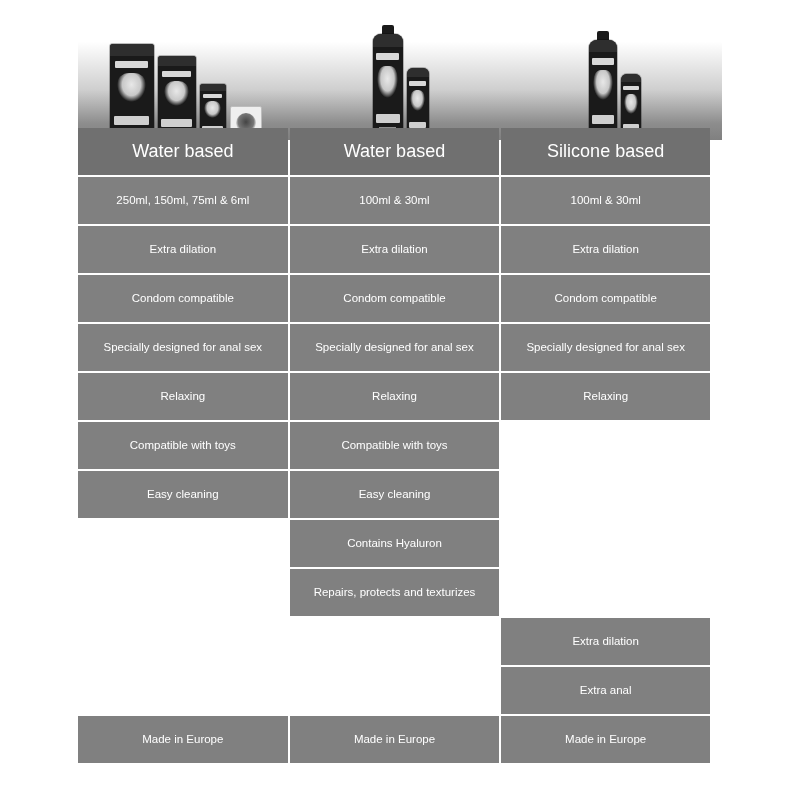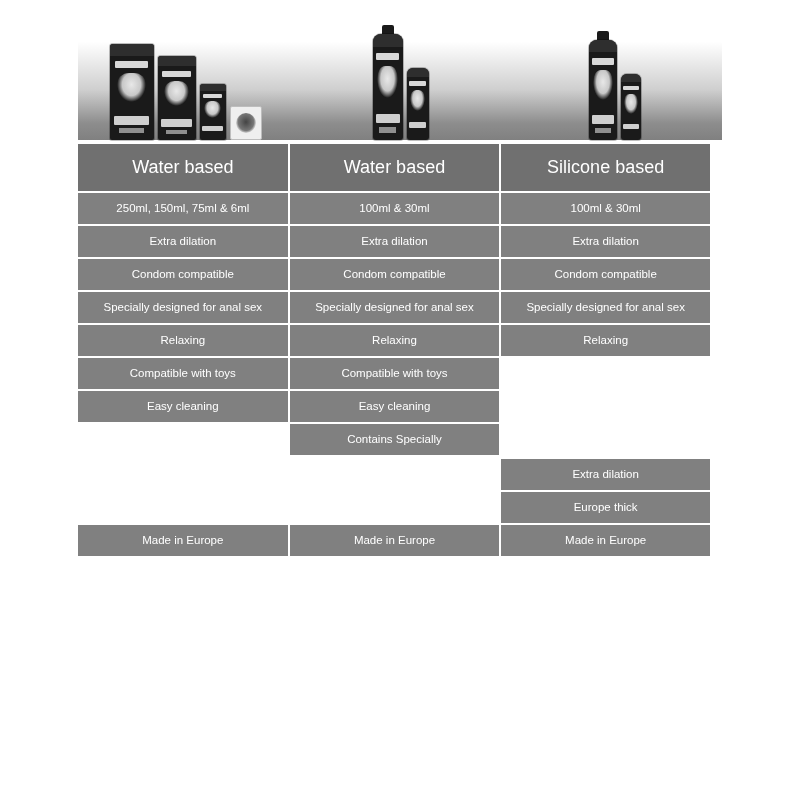--- a/index.html
+++ b/index.html
@@ -138,28 +138,28 @@
     height: 10px;
     background: #1a1a1a;
     border-radius: 2px 2px 0 0;
   }
   .prod-wrap { position: relative; }
 
   
   .grid {
     position: absolute;
     left: 78px;
-    top: 144px;
+    top: 128px;
     width: 644px;
   }
 
   .row {
     display: flex;
     width: 644px;
-    height: 31px;
+    height: 47px;
   }
   .row.header-row { height: 47px; }
 
   .cell {
     width: 215px;
     margin-right: 2px;
     display: flex;
     align-items: center;
     justify-content: center;
     text-align: center;
@@ -315,38 +315,43 @@
 
     <div class="row">
       <div class="cell">Easy cleaning</div>
       <div class="cell">Easy cleaning</div>
       <div class="cell empty"></div>
     </div>
     <div class="gap"></div>
 
     <div class="row">
       <div class="cell empty"></div>
-      <div class="cell">Contains Specially</div>
-      <div class="cell empty"></div>
-    </div>
-    <div class="gap"></div>
-
+      <div class="cell">Contains Hyaluron</div>
+      <div class="cell empty"></div>
+    </div>
+    <div class="gap"></div>
+
+    <div class="row">
+      <div class="cell empty"></div>
+      <div class="cell">Repairs, protects and texturizes</div>
+      <div class="cell empty"></div>
+    </div>
     <div class="gap"></div>
 
     <div class="row">
       <div class="cell empty"></div>
       <div class="cell empty"></div>
       <div class="cell">Extra dilation</div>
     </div>
     <div class="gap"></div>
 
     <div class="row">
       <div class="cell empty"></div>
       <div class="cell empty"></div>
-      <div class="cell">Europe thick</div>
+      <div class="cell">Extra anal</div>
     </div>
     <div class="gap"></div>
 
     <div class="row">
       <div class="cell">Made in Europe</div>
       <div class="cell">Made in Europe</div>
       <div class="cell">Made in Europe</div>
     </div>
 
   </div>

